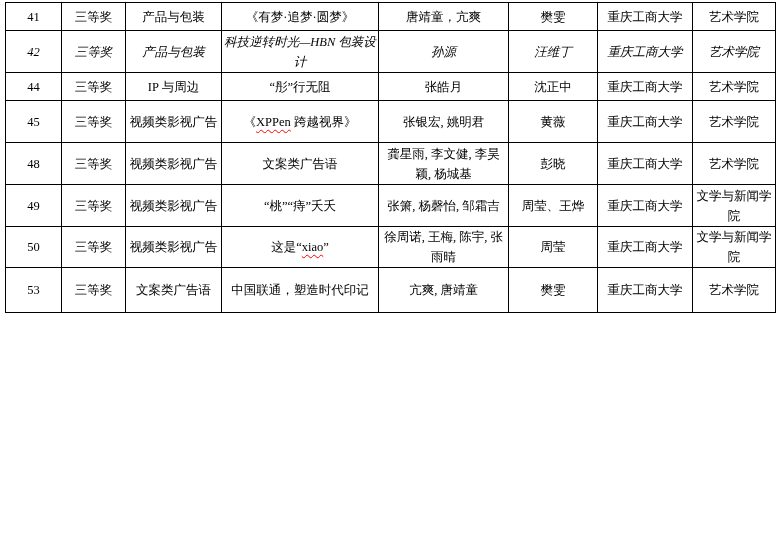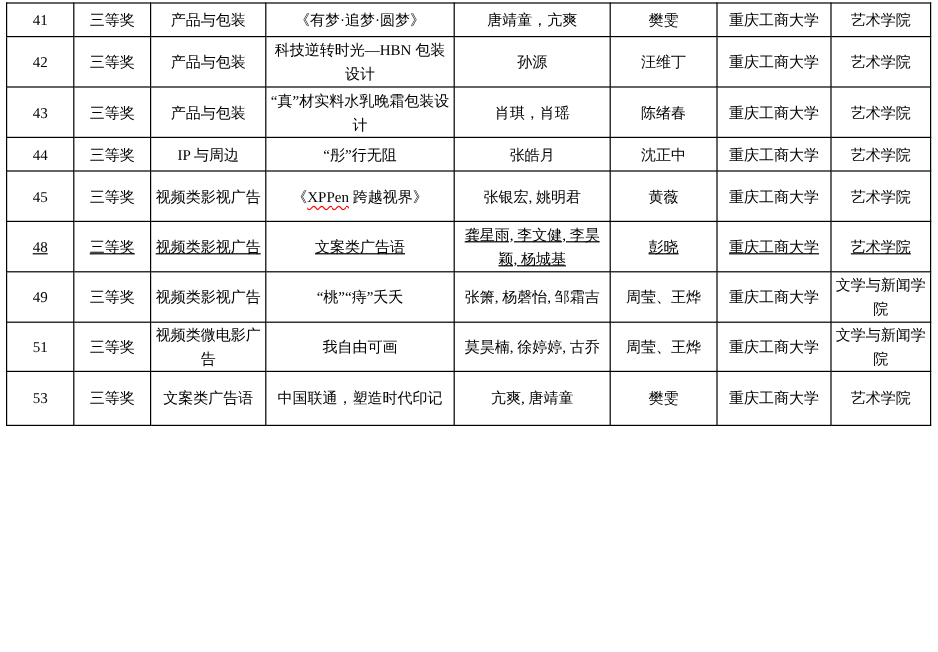--- a/index.html
+++ b/index.html
@@ -49,37 +49,27 @@
       <tr style="height: 28px;">
         <td>41</td>
         <td>三等奖</td>
         <td>产品与包装</td>
         <td><span>《有梦·追梦·圆梦》</span><span class="spell"></span><span></span></td>
         <td>唐靖童，亢爽</td>
         <td>樊雯</td>
         <td>重庆工商大学</td>
         <td>艺术学院</td>
       </tr>
-      <tr style="height: 42px;">
+      <tr style="height: 42px; font-style: italic;">
         <td>42</td>
         <td>三等奖</td>
         <td>产品与包装</td>
         <td><span>科技逆转时光—HBN 包装设计</span><span class="spell"></span><span></span></td>
         <td>孙源</td>
         <td>汪维丁</td>
-        <td>重庆工商大学</td>
-        <td>艺术学院</td>
-      </tr>
-      <tr style="height: 42px;">
-        <td>43</td>
-        <td>三等奖</td>
-        <td>产品与包装</td>
-        <td><span>“真”材实料水乳晚霜包装设计</span><span class="spell"></span><span></span></td>
-        <td>肖琪，肖瑶</td>
-        <td>陈绪春</td>
         <td>重庆工商大学</td>
         <td>艺术学院</td>
       </tr>
       <tr style="height: 28px;">
         <td>44</td>
         <td>三等奖</td>
         <td>IP 与周边</td>
         <td><span>“彤”行无阻</span><span class="spell"></span><span></span></td>
         <td>张皓月</td>
         <td>沈正中</td>
@@ -89,47 +79,47 @@
       <tr style="height: 42px;">
         <td>45</td>
         <td>三等奖</td>
         <td>视频类影视广告</td>
         <td><span>《</span><span class="spell">XPPen</span><span> 跨越视界》</span></td>
         <td>张银宏, 姚明君</td>
         <td>黄薇</td>
         <td>重庆工商大学</td>
         <td>艺术学院</td>
       </tr>
-      <tr style="height: 42px; text-decoration: underline;">
+      <tr style="height: 42px;">
         <td>48</td>
         <td>三等奖</td>
         <td>视频类影视广告</td>
         <td><span>文案类广告语</span><span class="spell"></span><span></span></td>
         <td>龚星雨, 李文健, 李昊颖, 杨城基</td>
         <td>彭晓</td>
         <td>重庆工商大学</td>
         <td>艺术学院</td>
       </tr>
       <tr style="height: 42px; font-family: Liberation Serif, serif;">
         <td>49</td>
         <td>三等奖</td>
         <td>视频类影视广告</td>
         <td><span>“桃”“痔”夭夭</span><span class="spell"></span><span></span></td>
         <td>张箫, 杨磬怡, 邹霜吉</td>
         <td>周莹、王烨</td>
         <td>重庆工商大学</td>
         <td>文学与新闻学院</td>
       </tr>
       <tr style="height: 40px;">
-        <td>51</td>
+        <td>50</td>
         <td>三等奖</td>
-        <td>视频类微电影广告</td>
-        <td><span>我自由可画</span><span class="spell"></span><span></span></td>
-        <td>莫昊楠, 徐婷婷, 古乔</td>
-        <td>周莹、王烨</td>
+        <td>视频类影视广告</td>
+        <td><span>这是“</span><span class="spell">xiao</span><span>”</span></td>
+        <td>徐周诺, 王梅, 陈宇, 张雨晴</td>
+        <td>周莹</td>
         <td>重庆工商大学</td>
         <td>文学与新闻学院</td>
       </tr>
       <tr style="height: 45px;">
         <td>53</td>
         <td>三等奖</td>
         <td>文案类广告语</td>
         <td><span>中国联通，塑造时代印记</span><span class="spell"></span><span></span></td>
         <td>亢爽, 唐靖童</td>
         <td>樊雯</td>

